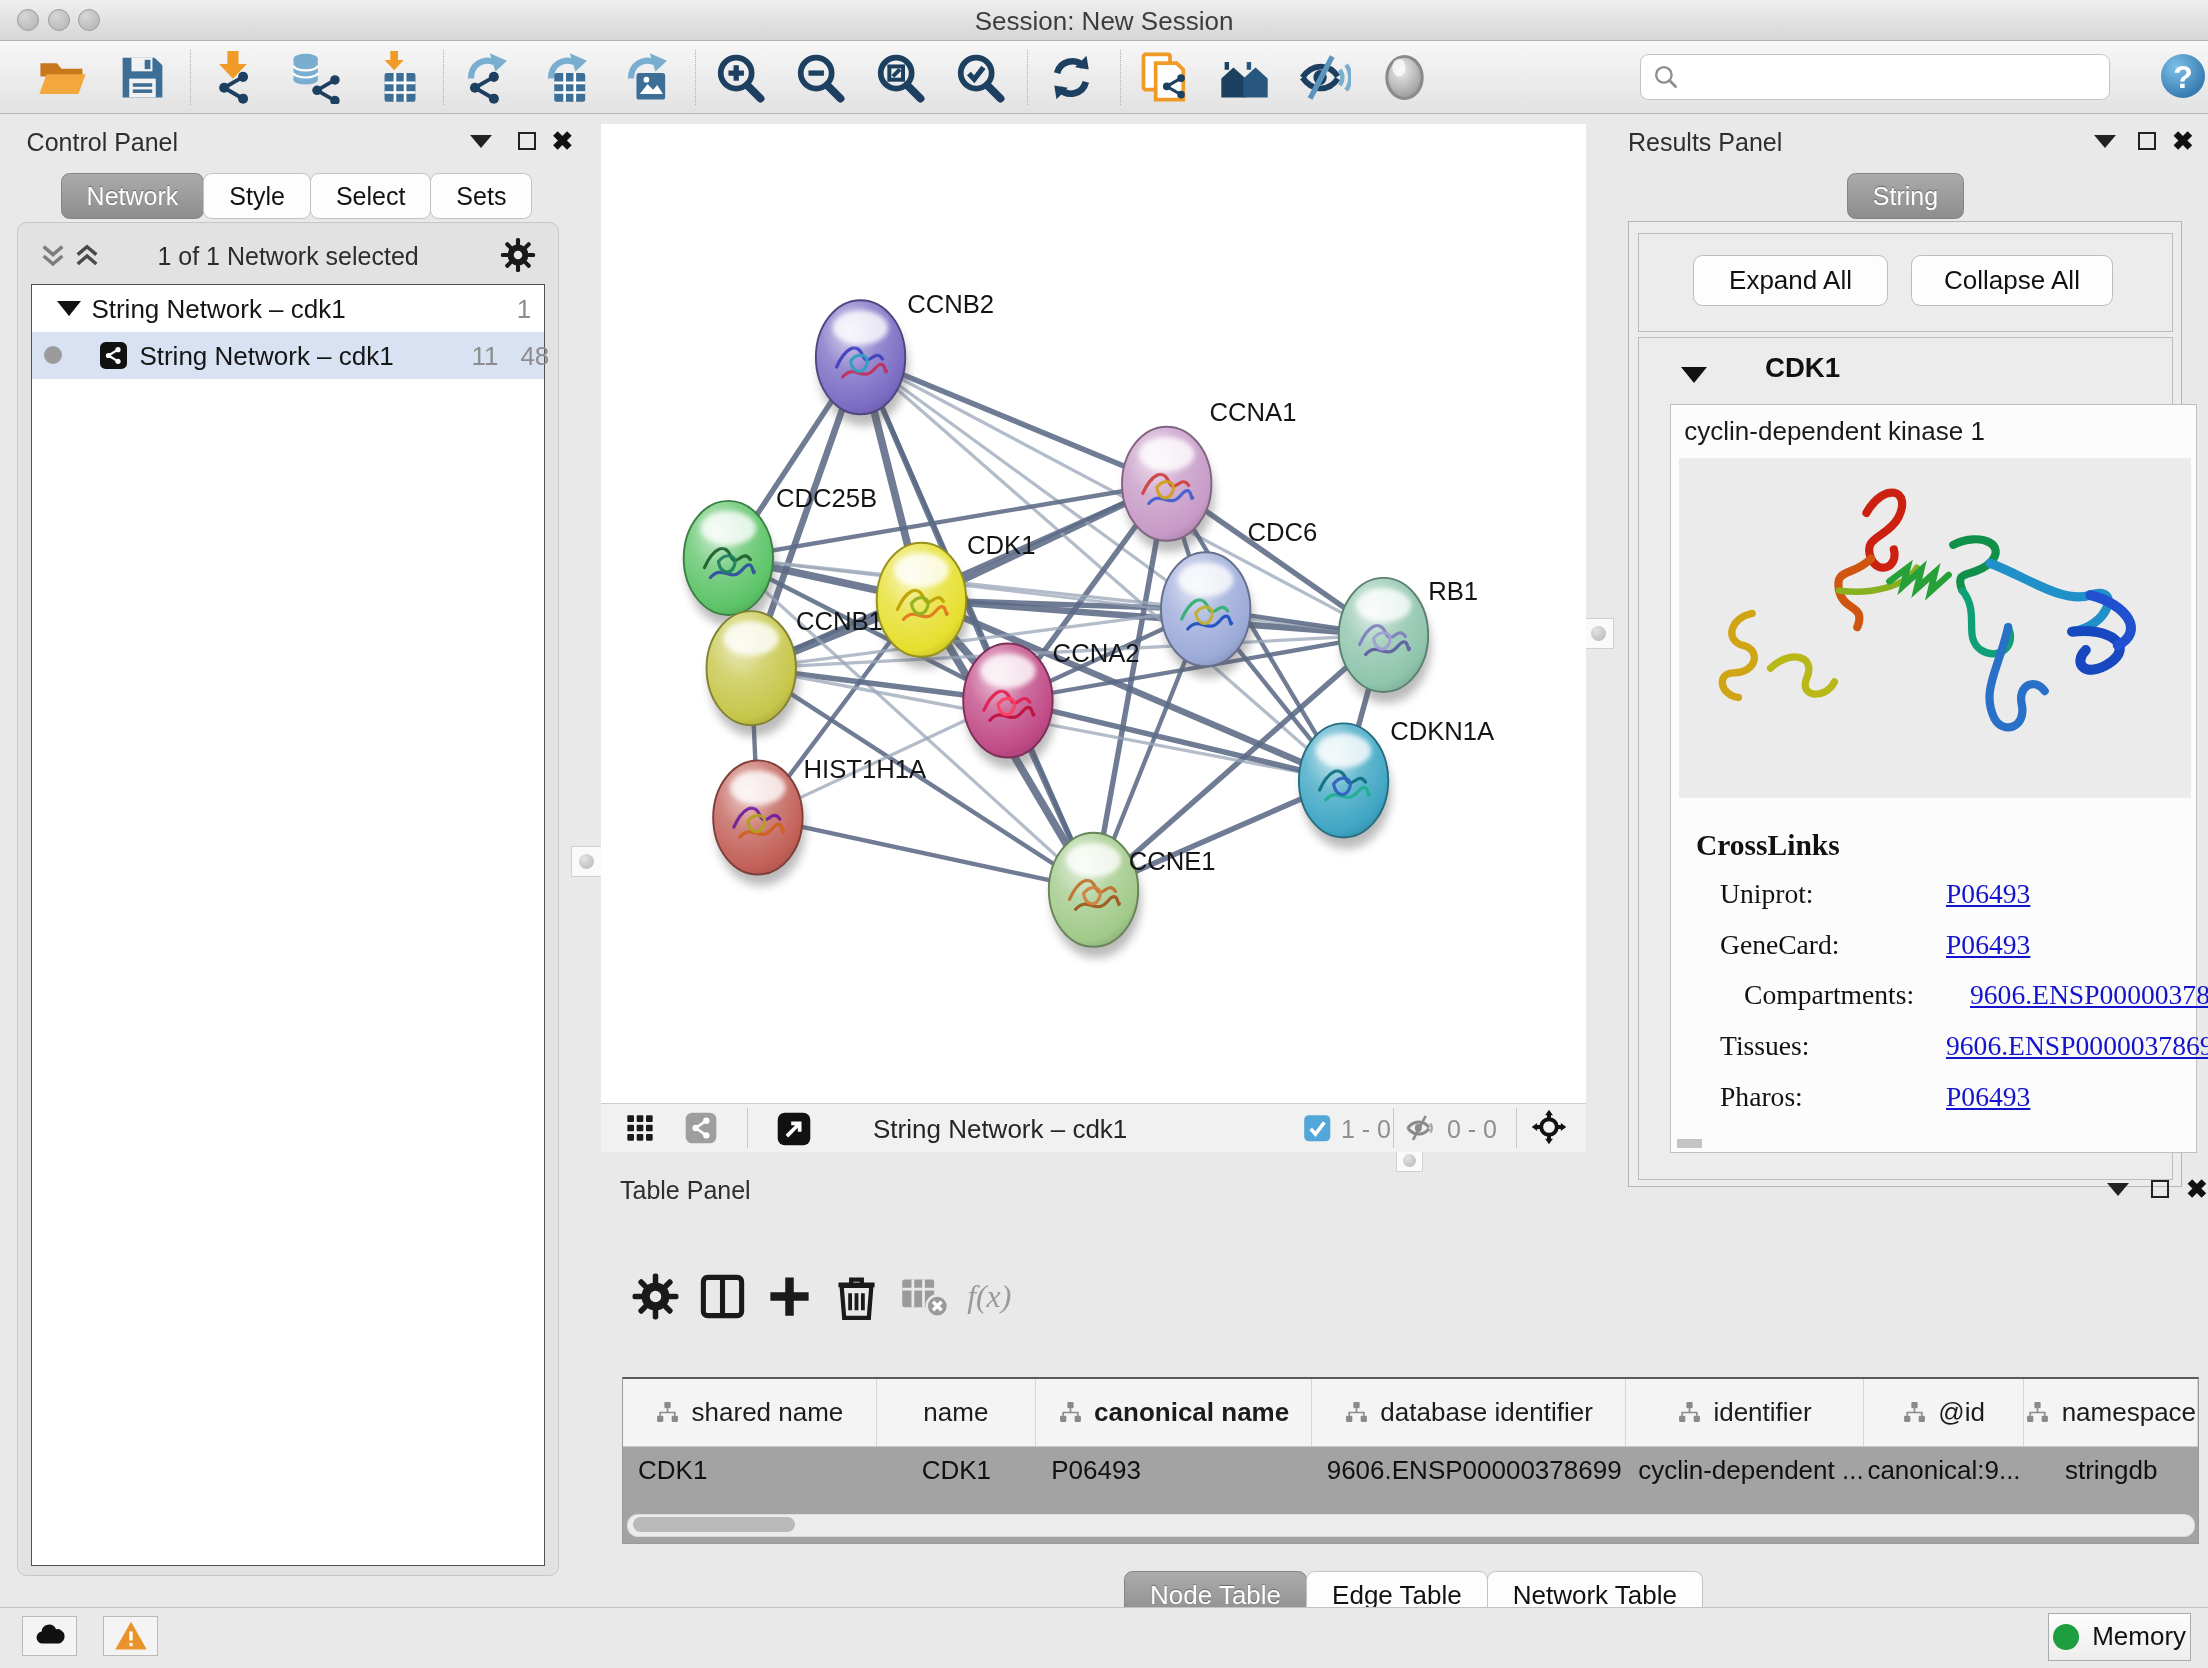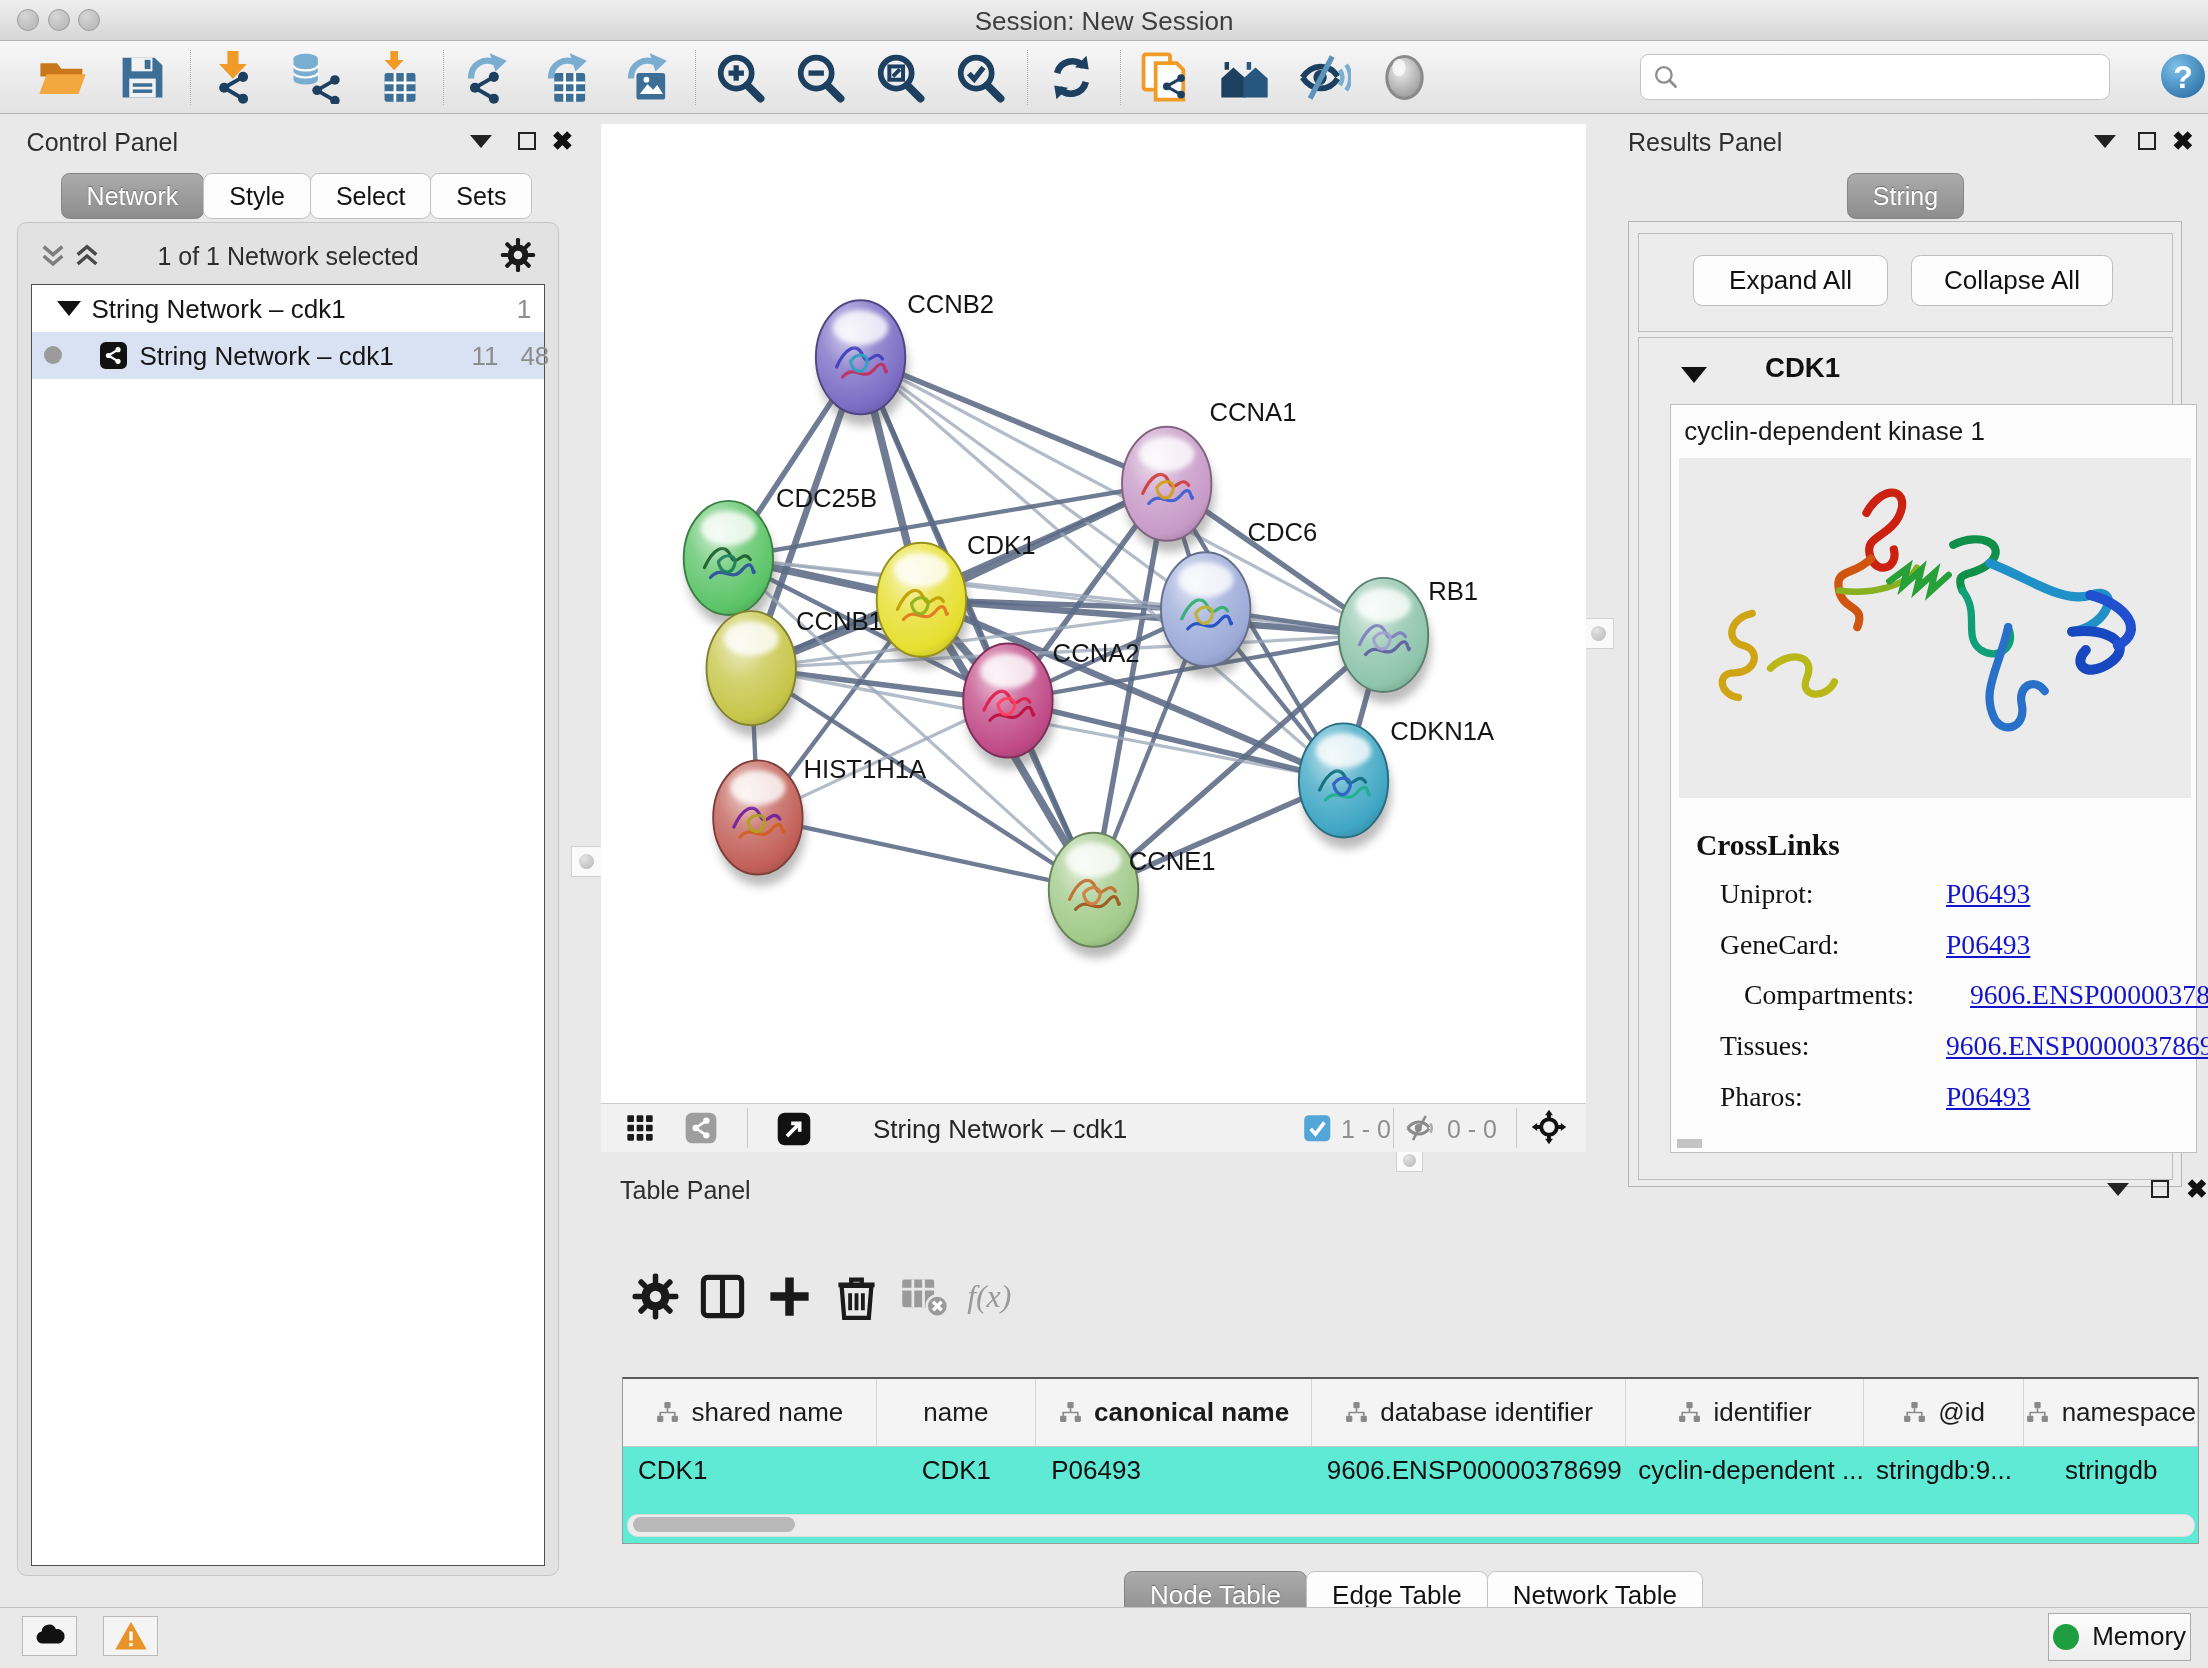--- a/index.html
+++ b/index.html
@@ -85,21 +85,21 @@
   .xl-title{position:absolute;left:25px;top:424px;font-family:"Liberation Serif",serif;font-weight:bold;
     font-size:29.5px;color:#111;}
   .xl-row{position:absolute;left:49px;font-family:"Liberation Serif",serif;font-size:27.6px;color:#111;}
   .xl-val{position:absolute;left:226px;top:0;}
   .xl-val a{color:#1414cc;text-decoration:underline;}
   .r-scroll{position:absolute;left:5.7px;bottom:3.8px;width:25px;height:9.5px;background:#c4c4c4;}
   
   .tpanel{position:absolute;left:601px;top:1172px;width:1607px;height:436px;}
   #tp-icons{position:absolute;left:28.5px;top:99px;display:flex;align-items:center;}
   #tp-icons .tpi{width:53px;height:53px;margin-right:14px;}
-  .tbox{position:absolute;left:21px;top:205px;width:1577px;height:167px;background:#5eead4;
+  .tbox{position:absolute;left:21px;top:205px;width:1577px;height:167px;background:#a3a3a3;
     border:1px solid #9a9a9a;border-top:2.9px solid #5a5a5a;box-sizing:border-box;}
   .thead{display:flex;height:67px;background:#f4f4f4;border-bottom:1.9px solid #c9c9c9;}
   .th{display:flex;align-items:center;justify-content:center;font-size:26px;color:#1c1c1c;
     border-right:1px solid #d6d6d6;box-sizing:border-box;overflow:hidden;white-space:nowrap;}
   .th svg{margin-right:11.4px;flex:0 0 auto;}
   .trowdata{display:flex;height:46px;}
   .td{font-size:26px;color:#111;box-sizing:border-box;overflow:hidden;white-space:nowrap;padding-top:7.6px;}
   .hscroll{position:absolute;left:3.8px;bottom:5.7px;width:1566px;height:21px;background:#ececec;
     border:1px solid #dcdcdc;border-radius:10.5px;}
   .hscroll i{position:absolute;left:5.7px;top:1.9px;width:162px;height:15px;border-radius:7.6px;background:#b9b9b9;display:block;}
@@ -822,21 +822,21 @@
             <span>namespace</span>
           </div>
         </div>
       <div id="tp-body">
           <div class="trowdata">
             <div class="td" style="width: 254px; text-align: left; padding-left: 15px;">CDK1</div>
             <div class="td" style="width: 160px; text-align: center;">CDK1</div>
             <div class="td" style="width: 276px; text-align: left; padding-left: 15px;">P06493</div>
             <div class="td" style="width: 315px; text-align: left; padding-left: 15px;">9606.ENSP00000378699</div>
             <div class="td" style="width: 238px; text-align: right;">cyclin-dependent ...</div>
-            <div class="td" style="width: 161px; text-align: center;">stringdb:9...</div>
+            <div class="td" style="width: 161px; text-align: center;">canonical:9...</div>
             <div class="td" style="width: 174px; text-align: center;">stringdb</div>
           </div>
         </div>
       <div class="hscroll">
           <i></i>
         </div>
     </div>
   </div>
   <div class="btabs" id="btabs"><span class="ptab active">Node Table</span><span class="ptab">Edge Table</span><span class="ptab">Network Table</span></div>
 

